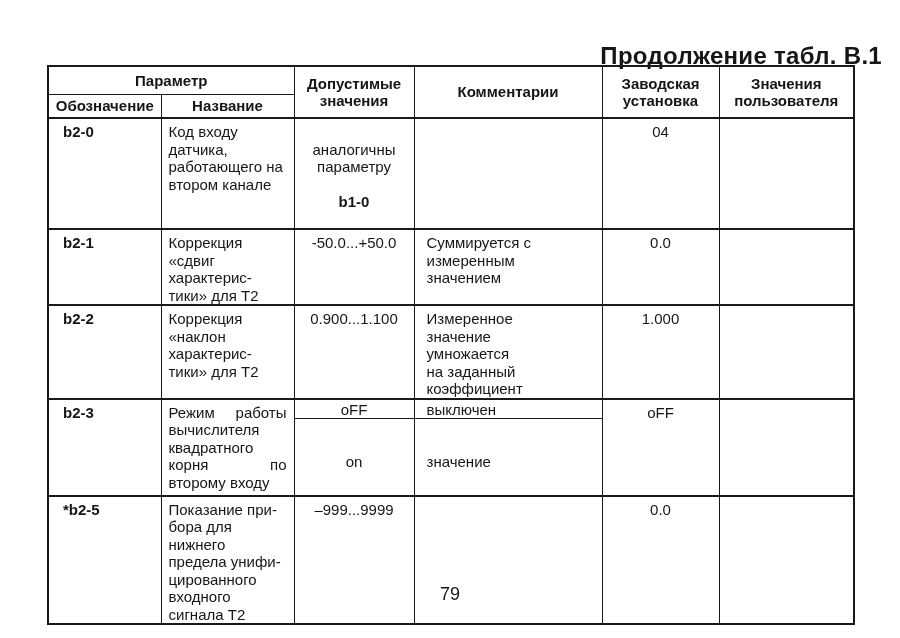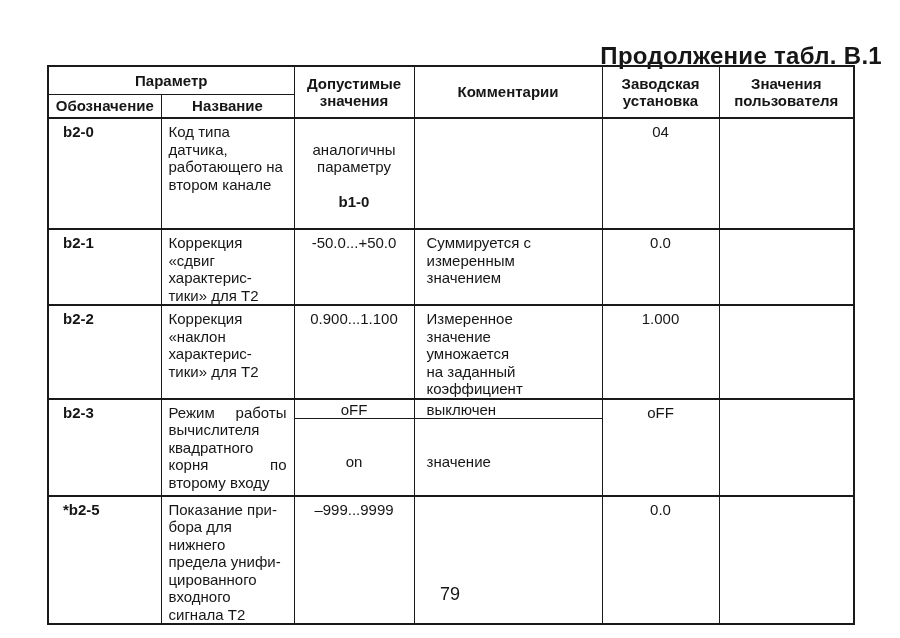--- a/index.html
+++ b/index.html
@@ -101,21 +101,21 @@
       <td rowspan="2" class="hdr-user">Значения
 пользователя</td>
     </tr>
     <tr class="hdr hdr2">
       <td class="hdr-des">Обозначение</td>
       <td class="hdr-big">Название</td>
     </tr>
 
     <tr class="row" style="height:86px">
       <td class="c-des">b2-0</td>
-      <td class="c-name">Код типа
+      <td class="c-name">Код входу
 датчика,
 работающего на
 втором канале</td>
       <td class="c-allowed">
         <div>аналогичны
 параметру</div>
         <div class="bold">b1-0</div>
       </td>
       <td class="c-comm"></td>
       <td class="c-fact">04</td>

